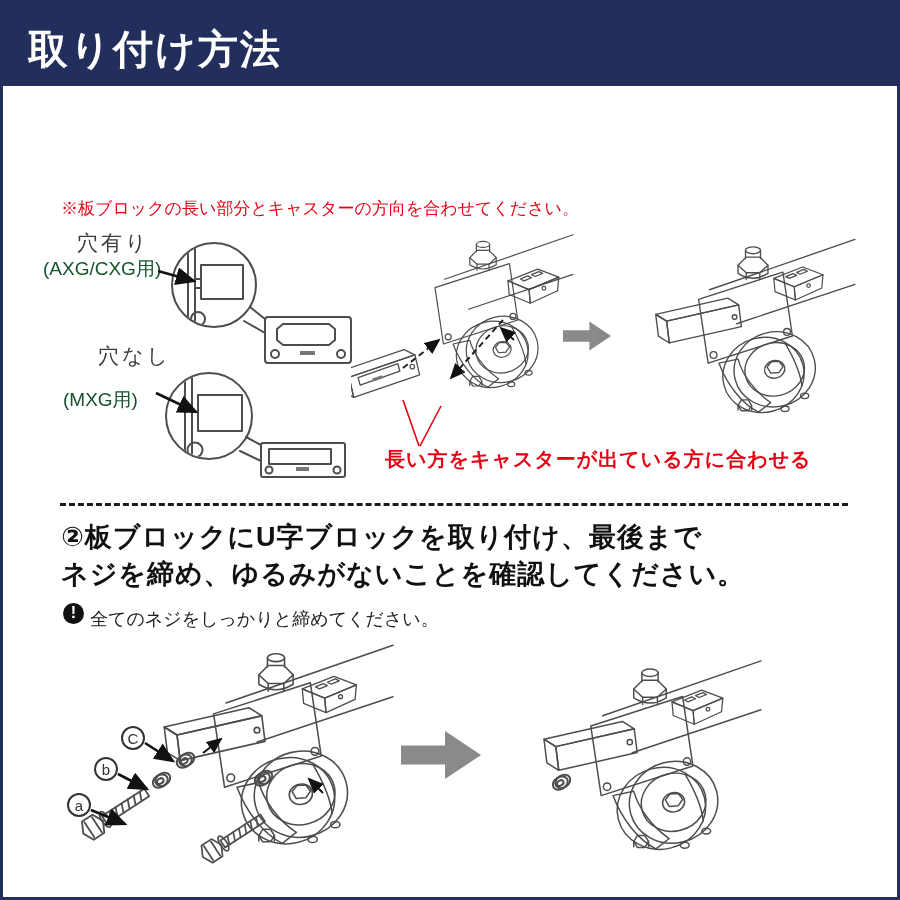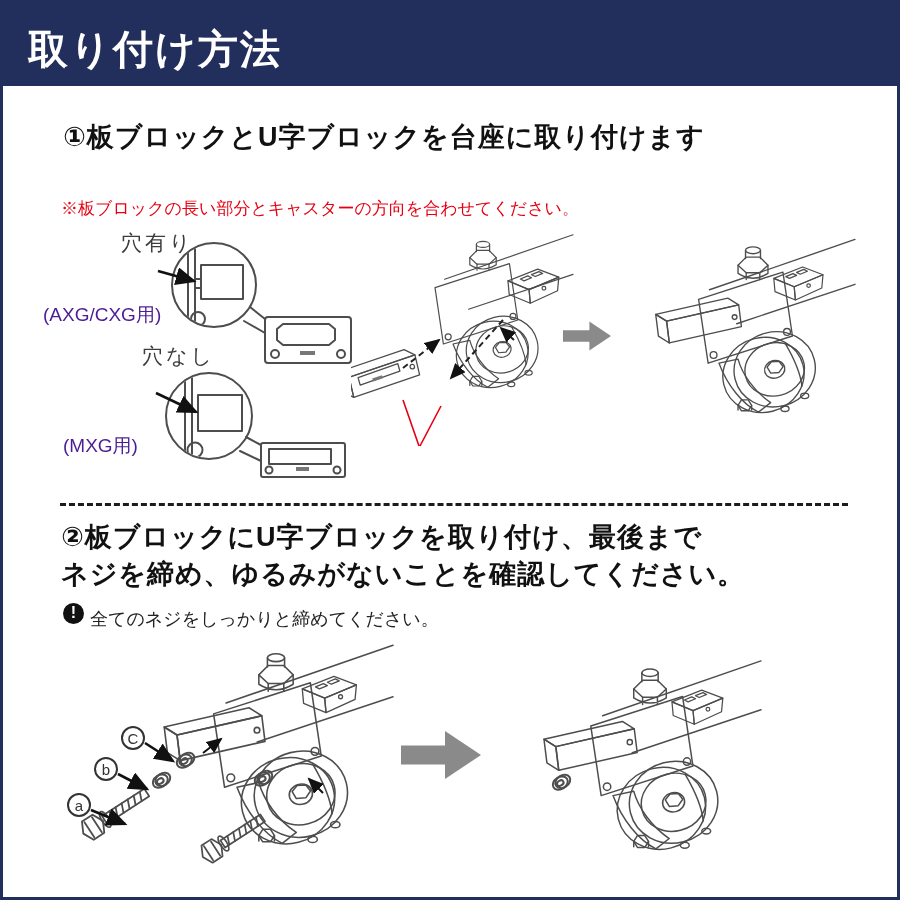--- a/index.html
+++ b/index.html
@@ -8,22 +8,22 @@
   .page { position:relative; width:900px; height:900px; background:#fff;
           border:3px solid #222e5c; overflow:hidden; }
   .header { position:absolute; left:-3px; top:-3px; width:900px; height:86px;
             background:#222e5c; display:flex; align-items:center; }
   .header-title { color:#fff; font-size:40px; font-weight:bold; padding-left:28px;
                   letter-spacing:2px;margin-top:12px; }
   .abs { position:absolute; }
   .h-step { font-size:27px; font-weight:bold; color:#111; letter-spacing:1px; white-space:nowrap; }
   .body-text { font-size:19px; color:#222; white-space:nowrap; }
   .red-note { font-size:17px; color:#e60012; white-space:nowrap; }
-  .jp-label { font-size:21px; color:#3d3d3d; letter-spacing:3px; white-space:nowrap;margin-left:44px; }
-  .jp-sub   { font-size:19px; color:#4c1d95; white-space:nowrap;margin-top:46px; }
+  .jp-label { font-size:21px; color:#3d3d3d; letter-spacing:3px; white-space:nowrap; }
+  .jp-sub   { font-size:19px; color:#14532d; white-space:nowrap; }
   .red-annot { font-size:20px; font-weight:bold; color:#e60012; letter-spacing:1px; white-space:nowrap; }
   .divider { position:absolute; left:57px; top:500px; width:788px; height:0;
              border-top:3px dashed #1c1c1c; }
   .note-row { position:absolute; display:flex; align-items:center; gap:6px; }
   .excl-icon { width:21px; height:21px; border-radius:50%; background:#111; color:#fff;
                font-size:16px; font-weight:bold; display:flex; align-items:center;
                justify-content:center; flex:0 0 auto; }
   .note-text { font-size:18px; color:#222; white-space:nowrap;margin-top:12px; }
   .part-label { position:absolute; width:24px; height:24px; border:2px solid #333;
                 border-radius:50%; background:#fff; display:flex; align-items:center;
@@ -33,21 +33,20 @@
 </style>
 </head>
 <body>
 
 <div class="page">
 
   <div class="header">
     <div class="header-title">取り付け方法</div>
   </div>
 
-  <div class="abs h-step" style="left:60px; top:116px;">①板ブロックとU字ブロックを台座に取り付けます</div>
   <div class="abs red-note" style="left:58px; top:194px;font-family:Liberation Serif, serif;">※板ブロックの長い部分とキャスターの方向を合わせてください。</div>
 
   <div class="abs jp-label" style="left:74px; top:226px;">穴有り</div>
   <div class="abs jp-sub" style="left:40px; top:253px;">(AXG/CXG用)</div>
   <div class="abs jp-label" style="left:95px; top:339px;">穴なし</div>
   <div class="abs jp-sub" style="left:60px; top:384px;">(MXG用)</div>
 
   <svg width="0" height="0">
     <defs>
       <marker id="ah" markerWidth="9" markerHeight="8" refX="7" refY="3.5" orient="auto">
@@ -168,20 +167,21 @@
   <svg class="abs" style="left:348px; top:225px;" width="228" height="252" viewBox="0 0 228 252">
     <use href="#caster" transform="translate(42,2) scale(0.60)"></use>
     <use href="#ublock" transform="translate(152,38) scale(0.62)"></use>
     <use href="#pblock2" transform="translate(-2,118) rotate(-6 60 150) scale(0.64)"></use>
     <path stroke="#222" stroke-width="2" stroke-dasharray="6,4" marker-end="url(#ah)" fill="none" d="M52,140 L88,112"></path>
     <path stroke="#222" stroke-width="2" stroke-dasharray="6,4" marker-end="url(#ah)" fill="none" d="M152,92 L100,150"></path>
     <path stroke="#222" stroke-width="2" stroke-dasharray="6,4" marker-end="url(#ah)" fill="none" d="M163,112 L150,100"></path>
     <path stroke="#e60012" stroke-width="1.6" fill="none" d="M52,172 L68,218 M90,178 L69,218"></path>
   </svg>
 
+  <div class="abs red-annot" style="left:382px; top:443px;">長い方をキャスターが出ている方に合わせる</div>
 
   <svg class="abs" style="left:560px; top:318px;" width="48" height="30" viewBox="0 0 100 60">
       <use href="#gray-arrow"></use>
     </svg>
 
   <svg class="abs" style="left:598px; top:233px;" width="264" height="212" viewBox="0 0 264 212">
     <use href="#caster" transform="translate(50,-2) scale(0.68)"></use>
     <use href="#ublock" transform="translate(168,28) scale(0.60)"></use>
     <use href="#pblock" transform="translate(52,58) scale(0.68)"></use>
   </svg>

